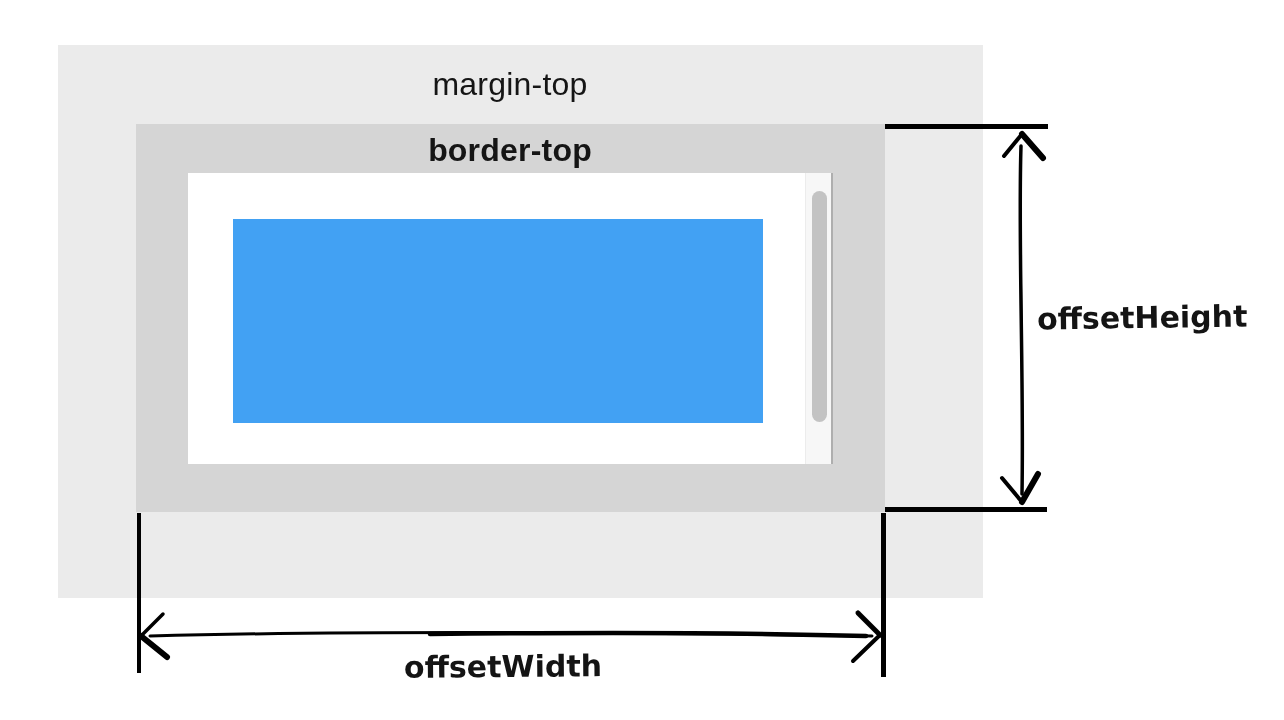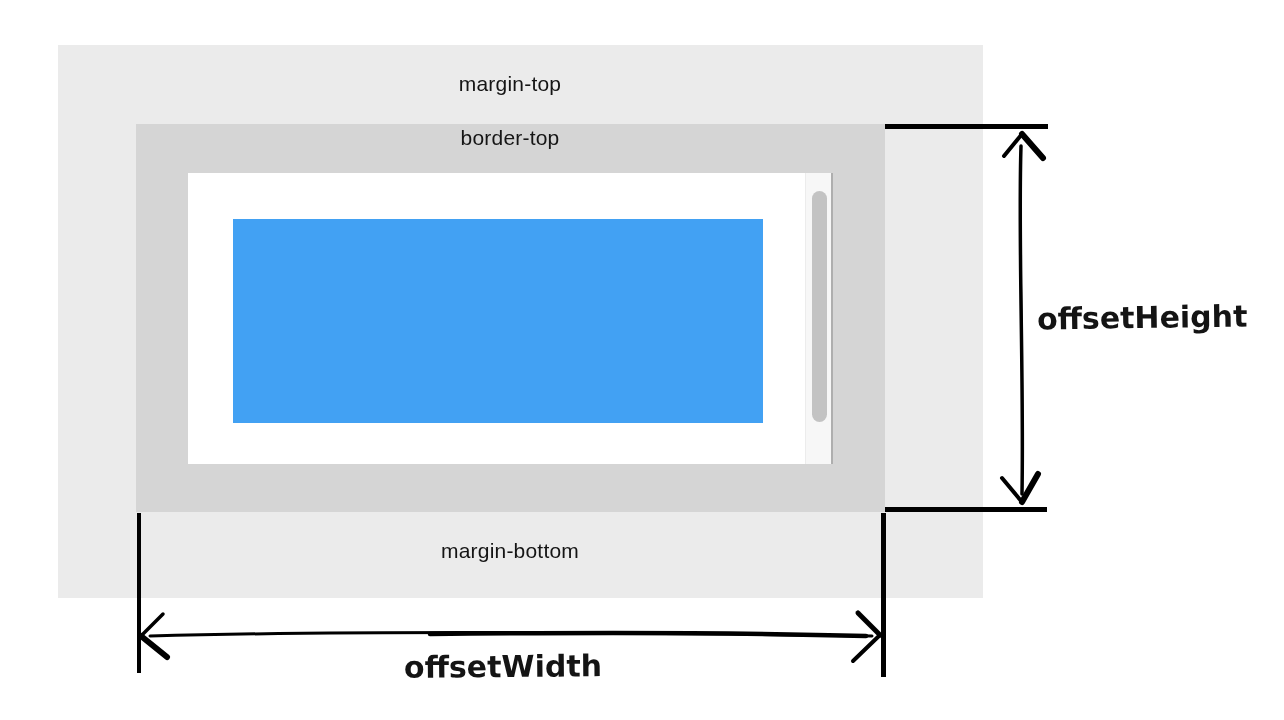--- a/index.html
+++ b/index.html
@@ -33,27 +33,27 @@
 
   .tick { background: var(--c-measure_line); }
   .tick-top          { left: 885px; top: 124px; width: 163px; height: 5px; }
   .tick-bottom       { left: 885px; top: 507px; width: 162px; height: 5px; }
   .tick-left-vert    { left: 137px; top: 513px; width: 4px;  height: 160px; }
   .tick-right-vert   { left: 881px; top: 513px; width: 5px;  height: 164px; }
 
   .box-label {
     left: 360px; width: 300px;
     text-align: center;
-    font-size: 21px;
+    font-size: 32px;
     line-height: 34px;
     color: #151515;
     letter-spacing: 0.2px;
   }
   .lbl-margin-top    { top: 67px; }
-  .lbl-border-top    { top: 121px; }
+  .lbl-border-top    { top: 133px; font-weight: bold; }
   .lbl-padding-top   { top: 178px; }
   .lbl-border-bottom { top: 473px; }
   .lbl-margin-bottom { top: 534px; }
 
   .hand-label {
     font-family: "DejaVu Sans", sans-serif;
     font-weight: bold;
     font-size: 30px;
     color: #141414;
     white-space: nowrap;
@@ -101,18 +101,17 @@
       <path d="M 430 634 C 620 632, 760 633, 866 636" stroke-width="4.5"></path>
       <path d="M 163 614 L 141 636" stroke-width="3.5"></path>
       <path d="M 141 636 L 167 657" stroke-width="6"></path>
       <path d="M 858 613 L 880 635" stroke-width="5"></path>
       <path d="M 880 635 L 853 661" stroke-width="4"></path>
     </g>
   </svg>
 
   <div class="abs box-label lbl-margin-top">margin-top</div>
   <div class="abs box-label lbl-border-top">border-top</div>
-  <div class="abs box-label lbl-margin-bottom">margin-bottom</div>
 
   <div class="abs hand-label lbl-offset-height">offsetHeight</div>
   <div class="abs hand-label lbl-offset-width">offsetWidth</div>
 
 </div>
 
 </body></html>

